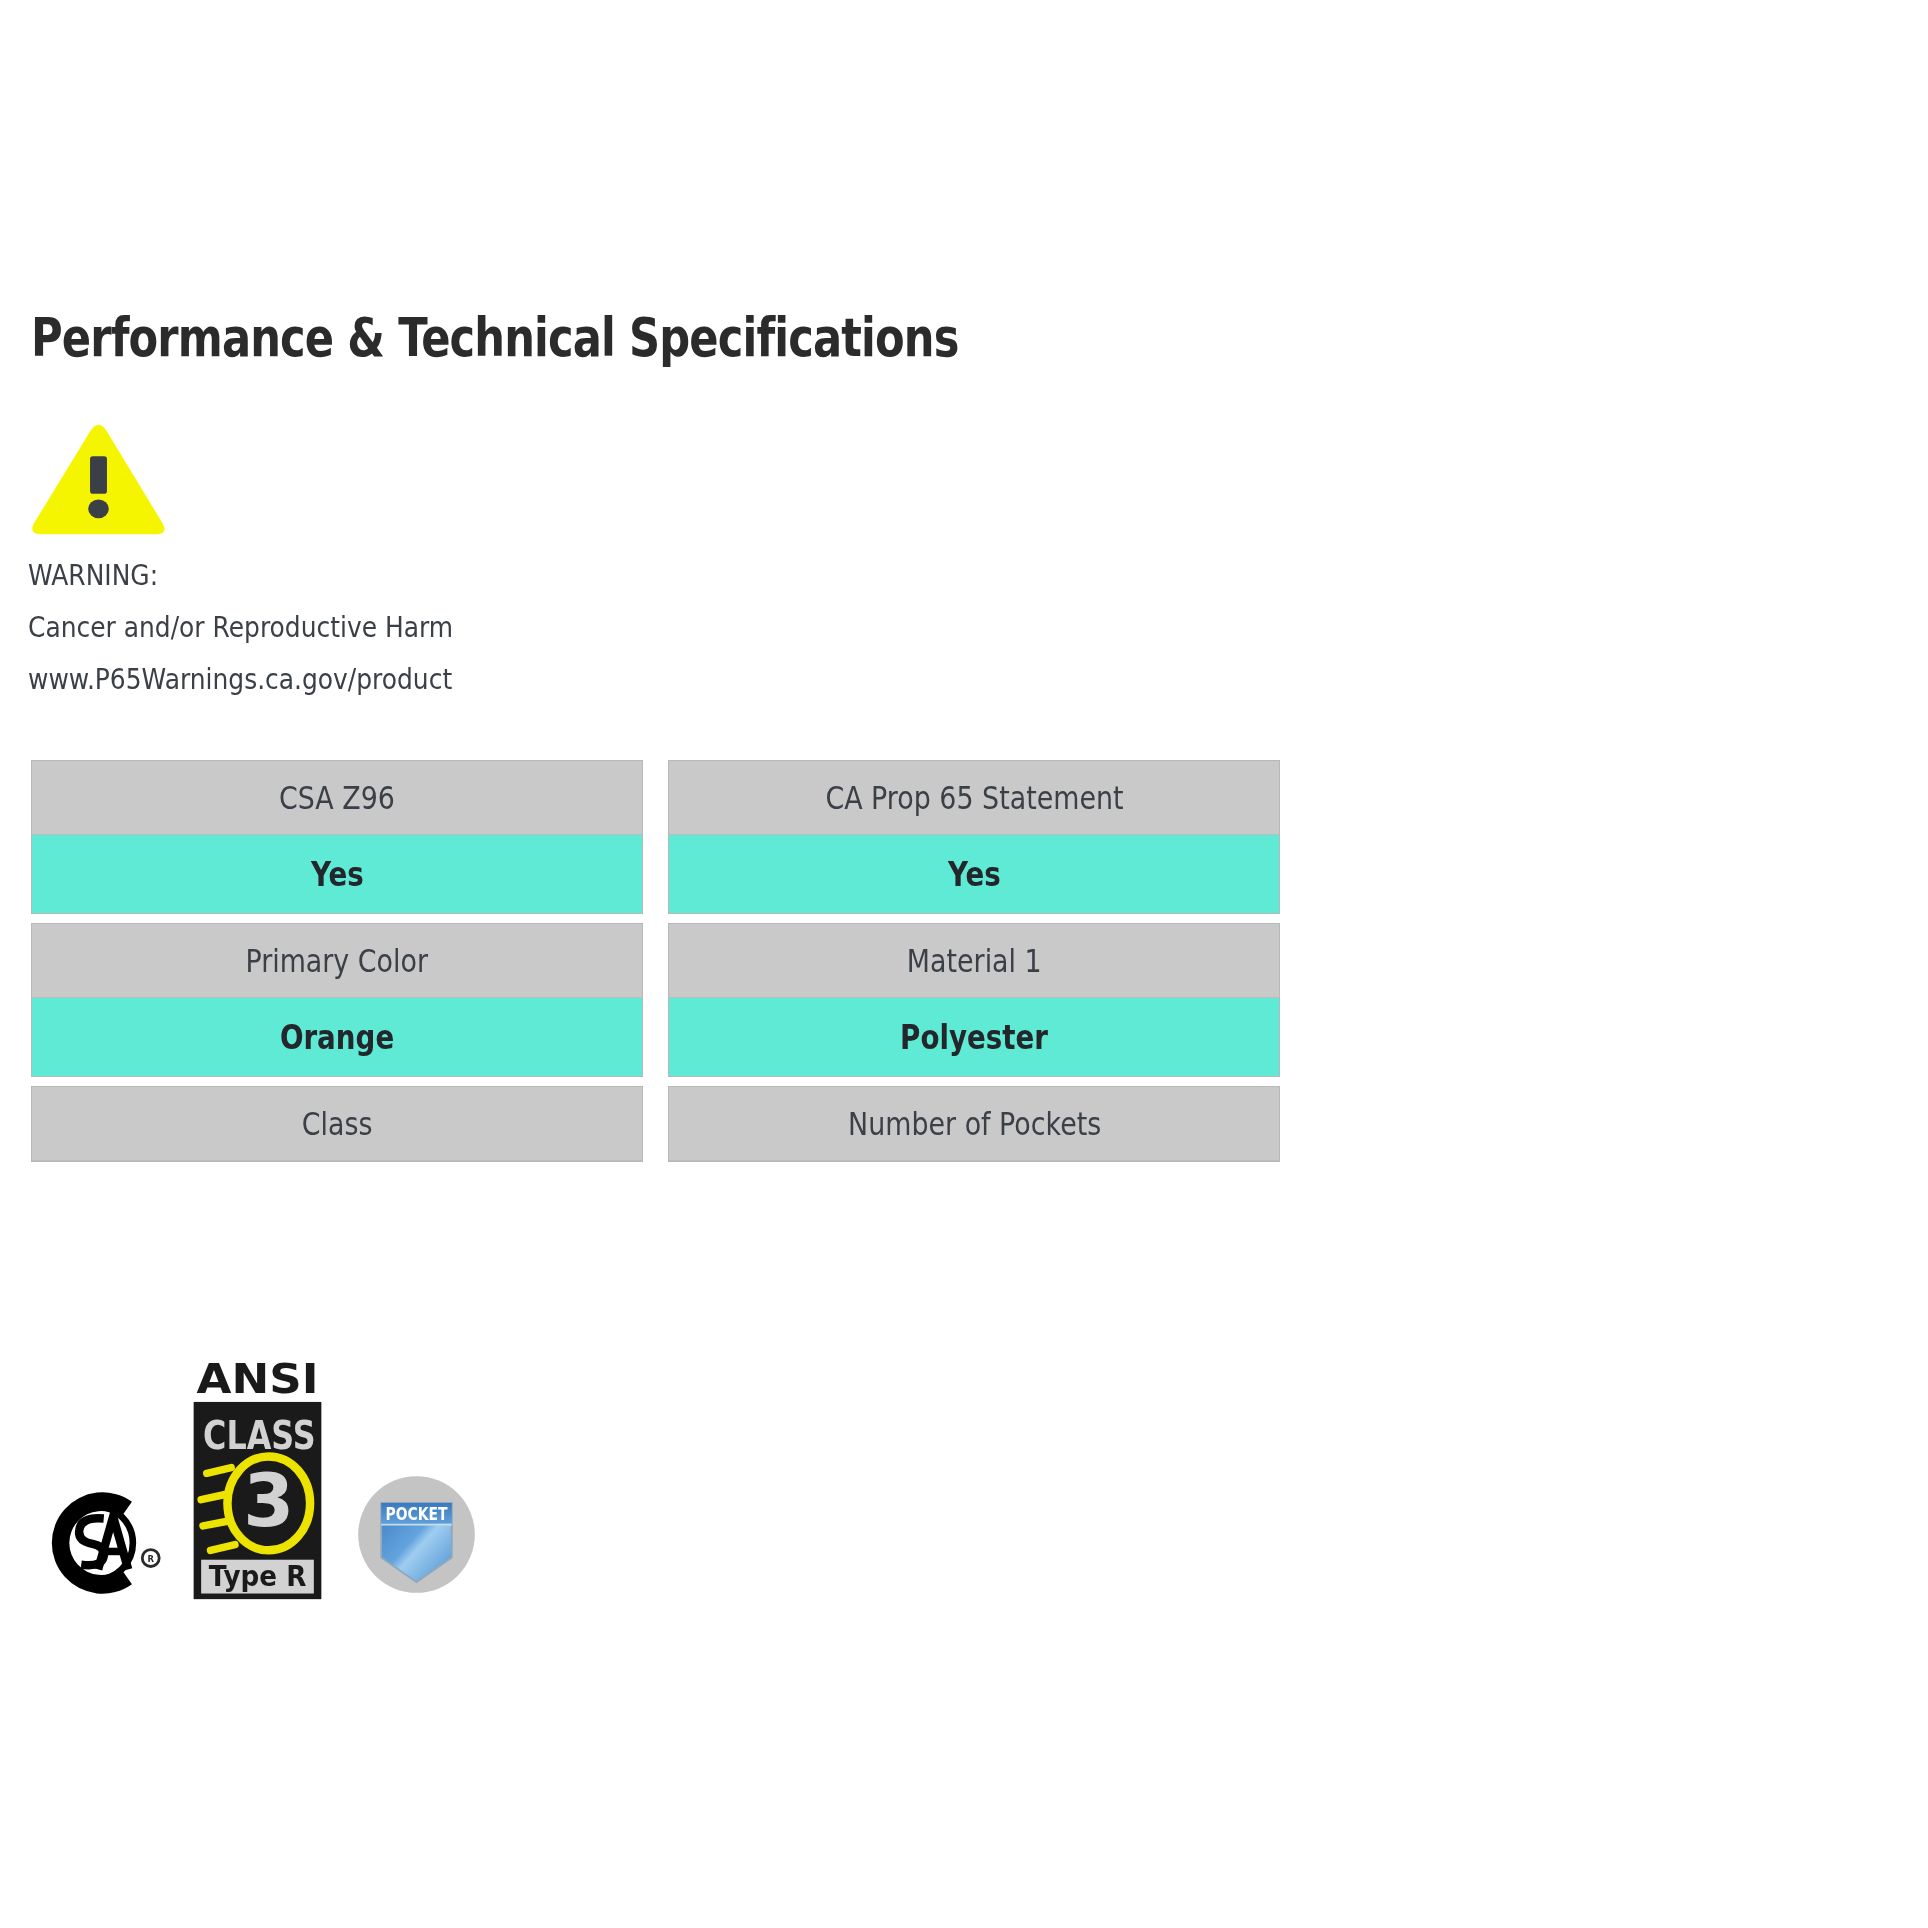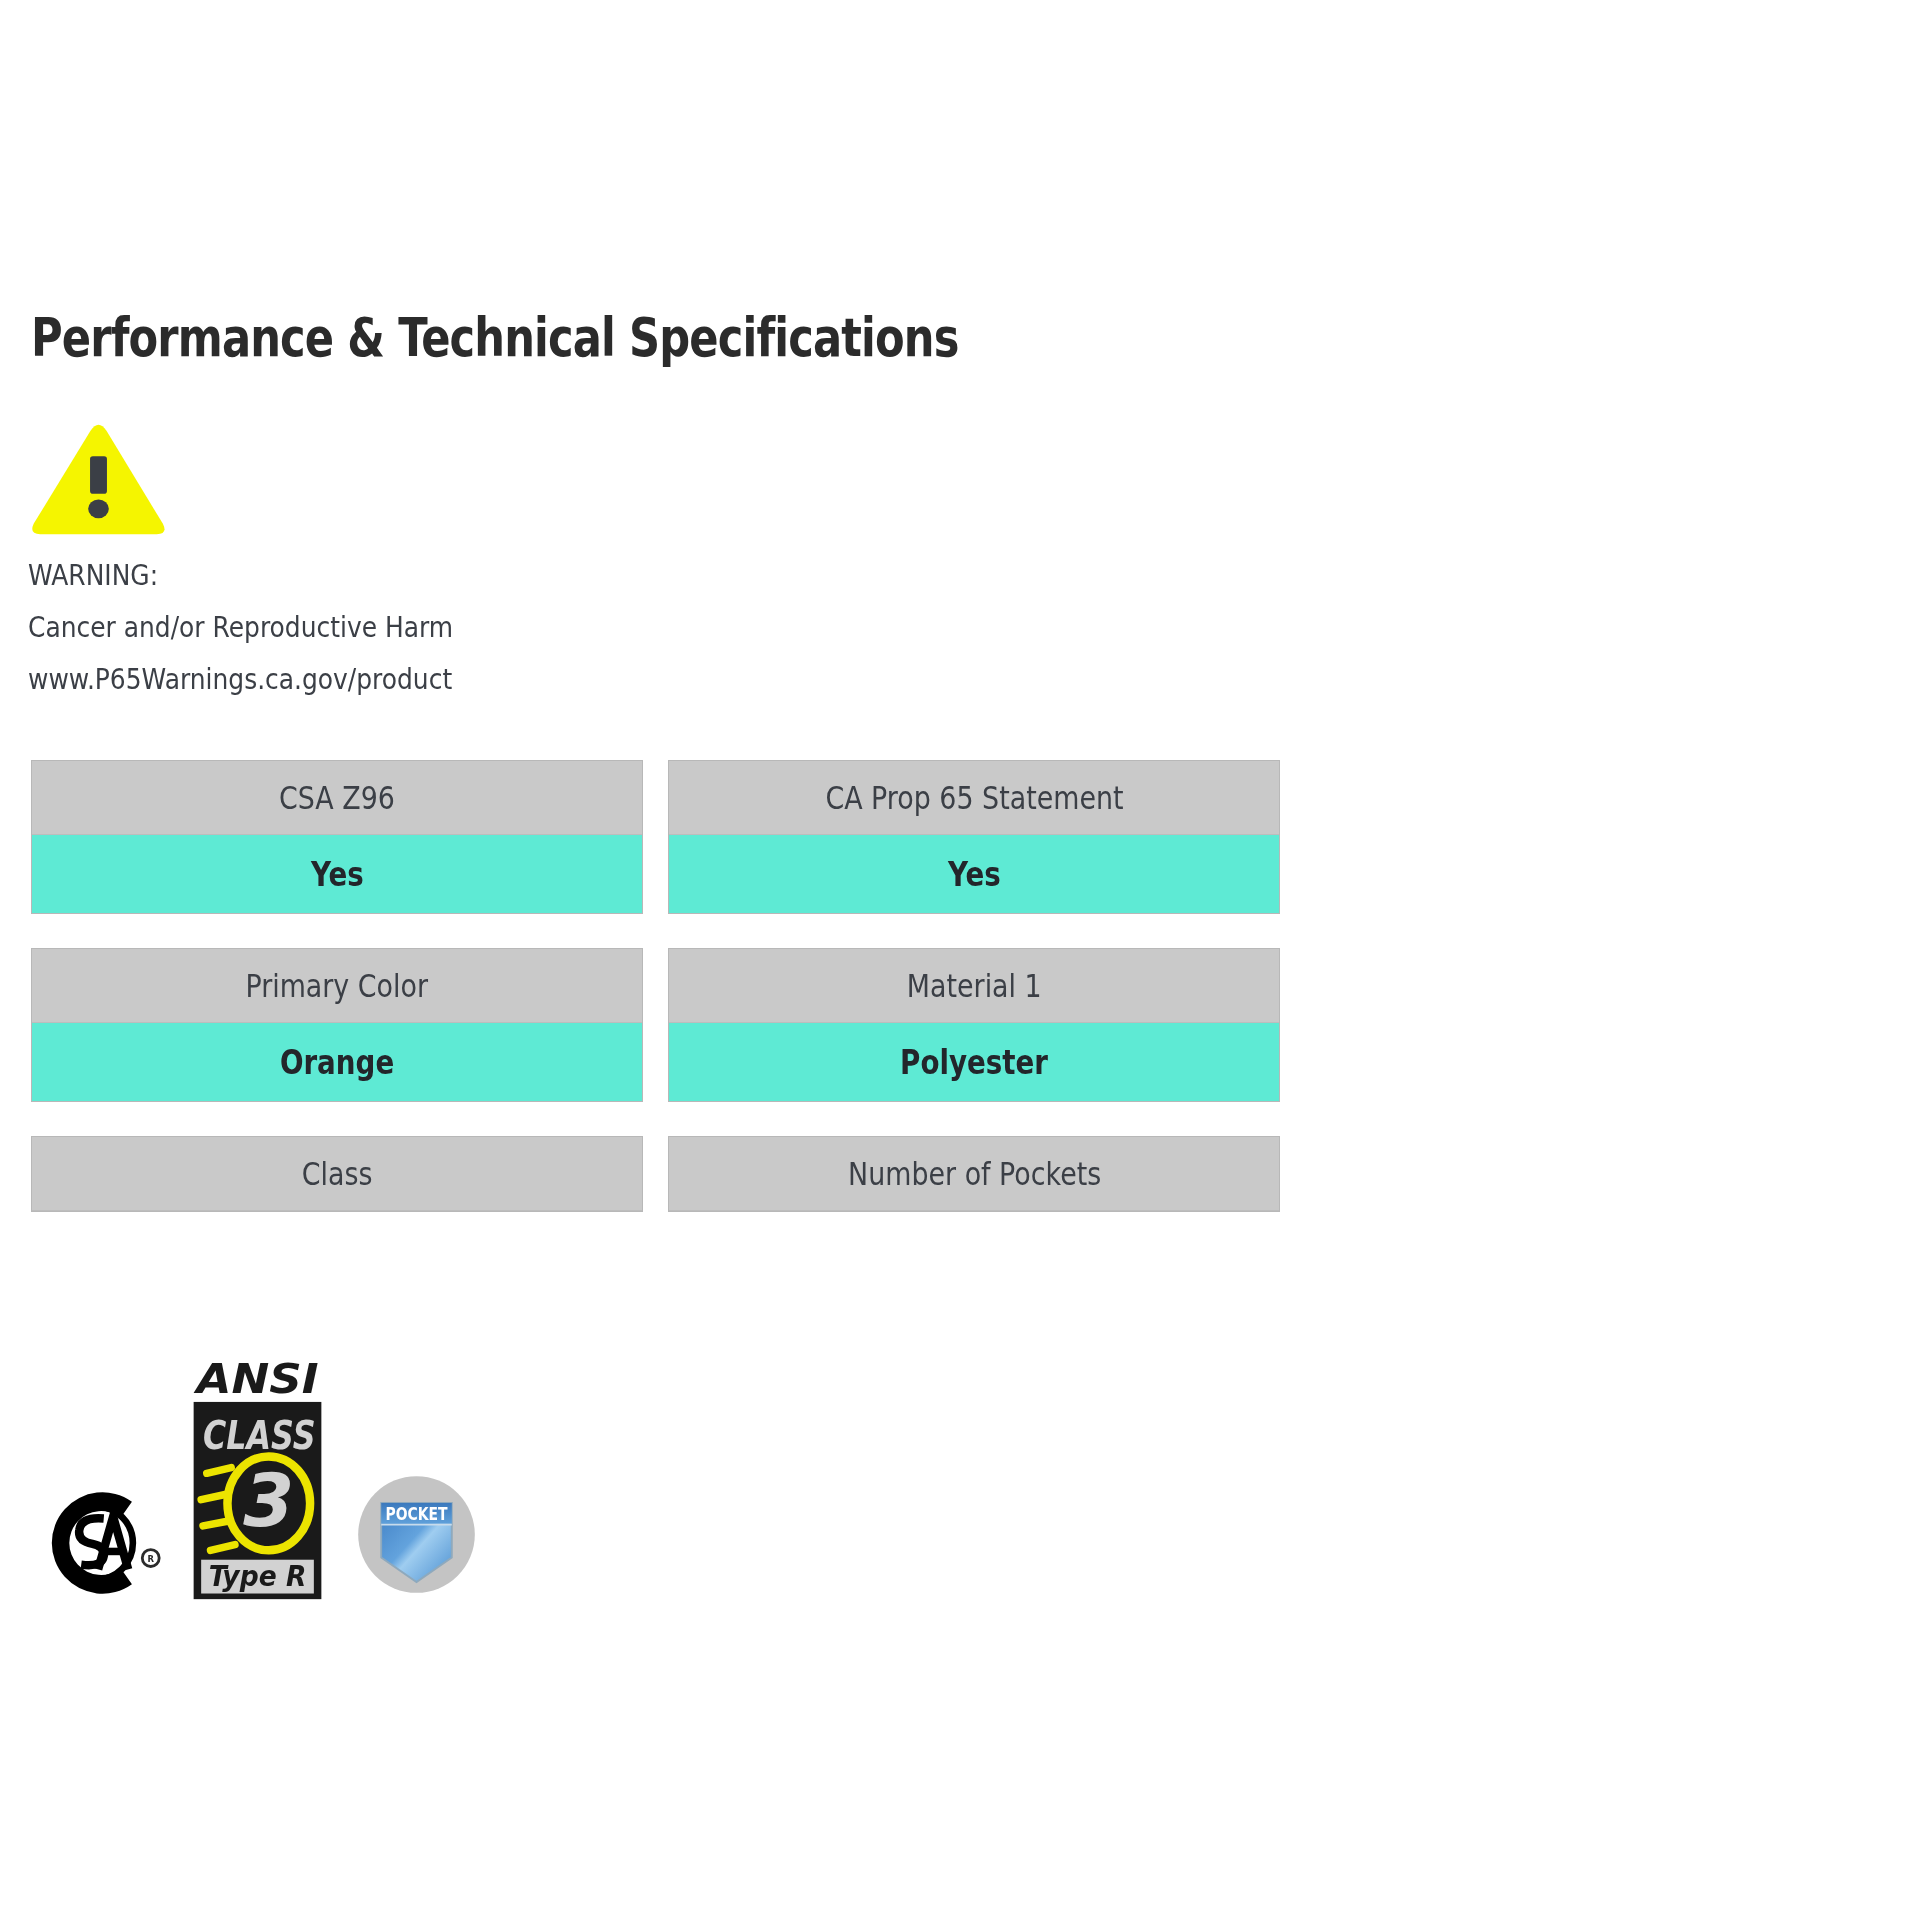--- a/index.html
+++ b/index.html
@@ -66,21 +66,21 @@
   
   .spec-grid {
     position: absolute;
     left: 31px;
     top: 760px;
     width: 1866px;
   }
   .spec-row {
     display: flex;
     gap: 25.4px;
-    margin-bottom: 34px;
+    margin-bottom: 9px;
   }
   .spec-card {
     width: 612px;
     box-sizing: border-box;
     border: 0.9px solid #b8b8b8;
     background: #ffffff;
     flex: 0 0 612px;
   }
   .spec-card-head {
     background: #c9c9c9;
@@ -120,21 +120,21 @@
   
   .cert-row {
     position: absolute;
     left: 38px;
     top: 1351px;
     display: flex;
     align-items: flex-end;
     gap: 26px;
   }
   .cert-csa { width: 124px; height: 124px; }
-  .cert-ansi { width: 139px; height: 254px; font-style: italic; }
+  .cert-ansi { width: 139px; height: 254px; }
   .cert-pocket { width: 127px; height: 127px; margin-bottom: 7.5px; }
   .cert-row svg { display: block; }
 </style>
 </head>
 <body>
 
 <div class="page">
 
   <div class="page-title">Performance &amp; Technical Specifications</div>
 

